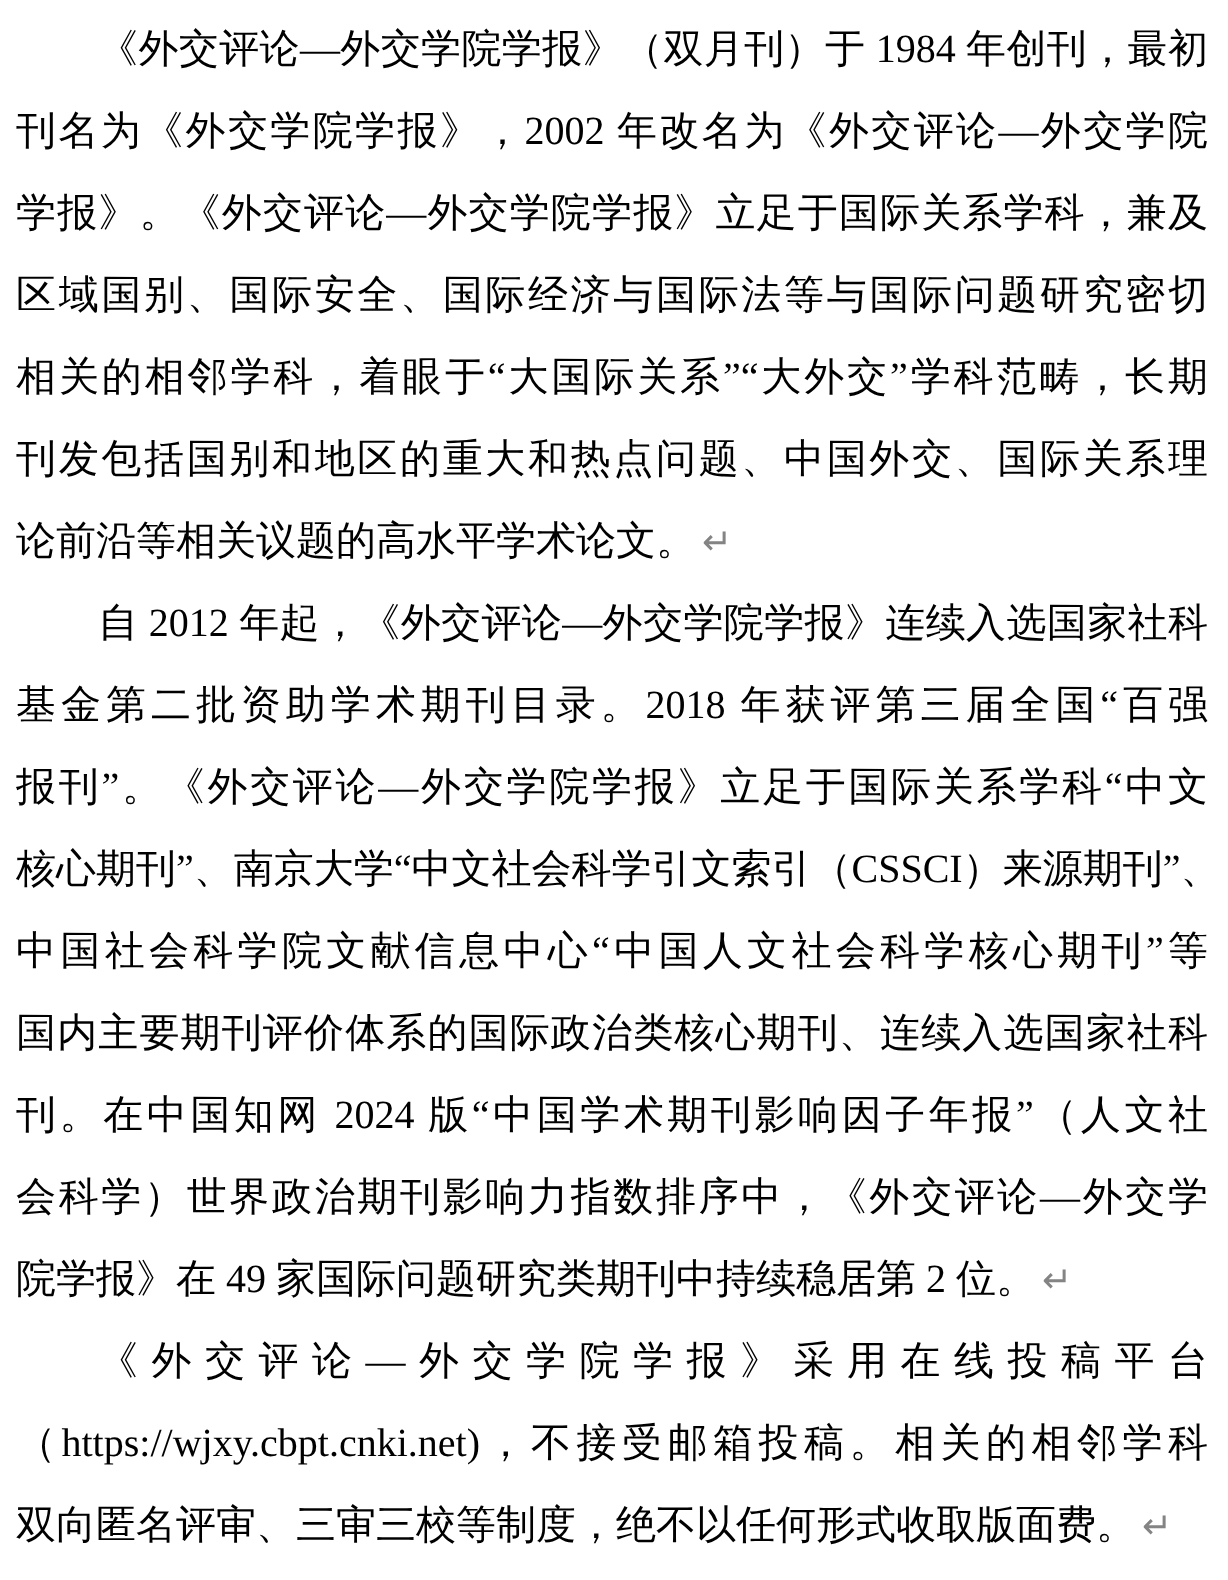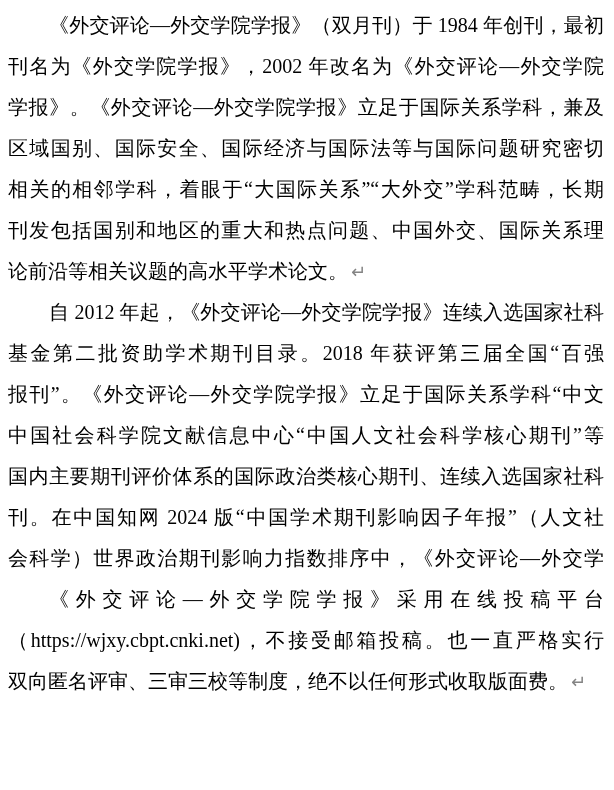--- a/index.html
+++ b/index.html
@@ -75,35 +75,41 @@
   <div class="line indent">
     <span>自 2012 年起，《外交评论—外交学院学报》连续入选国家社科</span>
   </div>
   <div class="line">
     <span>基金第二批资助学术期刊目录。2018 年获评第三届全国“百强</span>
   </div>
   <div class="line">
     <span>报刊”。《外交评论—外交学院学报》立足于国际关系学科“中文</span>
   </div>
   <div class="line">
+    <span>核心期刊”、南京大学“中文社会科学引文索引（CSSCI）来源期刊”、</span>
+  </div>
+  <div class="line">
     <span>中国社会科学院文献信息中心“中国人文社会科学核心期刊”等</span>
   </div>
   <div class="line">
     <span>国内主要期刊评价体系的国际政治类核心期刊、连续入选国家社科</span>
   </div>
   <div class="line">
     <span>刊。在中国知网 2024 版“中国学术期刊影响因子年报”（人文社</span>
   </div>
   <div class="line">
     <span>会科学）世界政治期刊影响力指数排序中，《外交评论—外交学</span>
   </div>
+  <div class="line pend">
+    <span>院学报》在 49 家国际问题研究类期刊中持续稳居第 2 位。</span><span class="pilcrow">↵</span>
+  </div>
 
   <div class="line indent">
     <span>《外交评论—外交学院学报》采用在线投稿平台</span>
   </div>
   <div class="line">
-    <span>（https://wjxy.cbpt.cnki.net)，不接受邮箱投稿。也一直严格实行</span>
+    <span>（https://wjxy.cbpt.cnki.net)，不接受邮箱投稿。相关的相邻学科</span>
   </div>
   <div class="line pend">
     <span>双向匿名评审、三审三校等制度，绝不以任何形式收取版面费。</span><span class="pilcrow">↵</span>
   </div>
 
 </div>
 
 </body></html>

